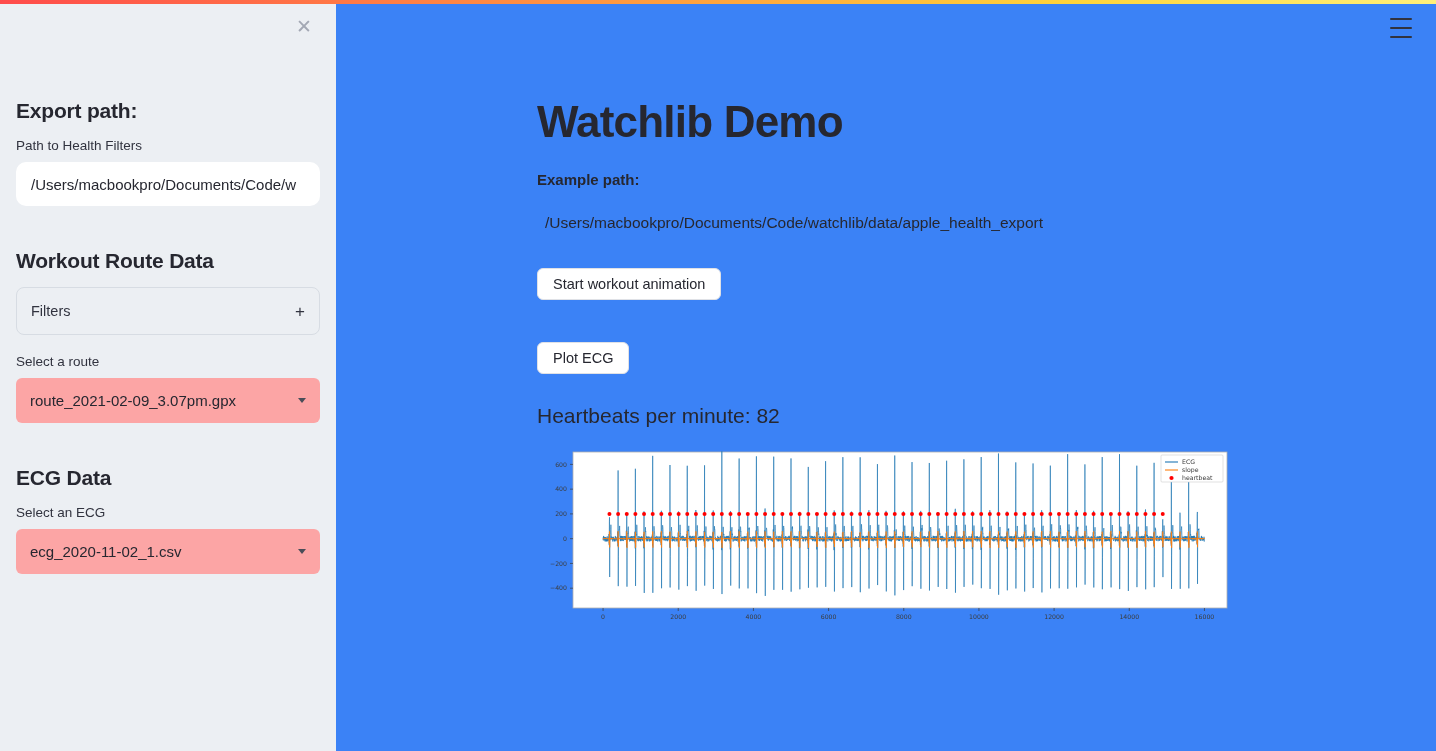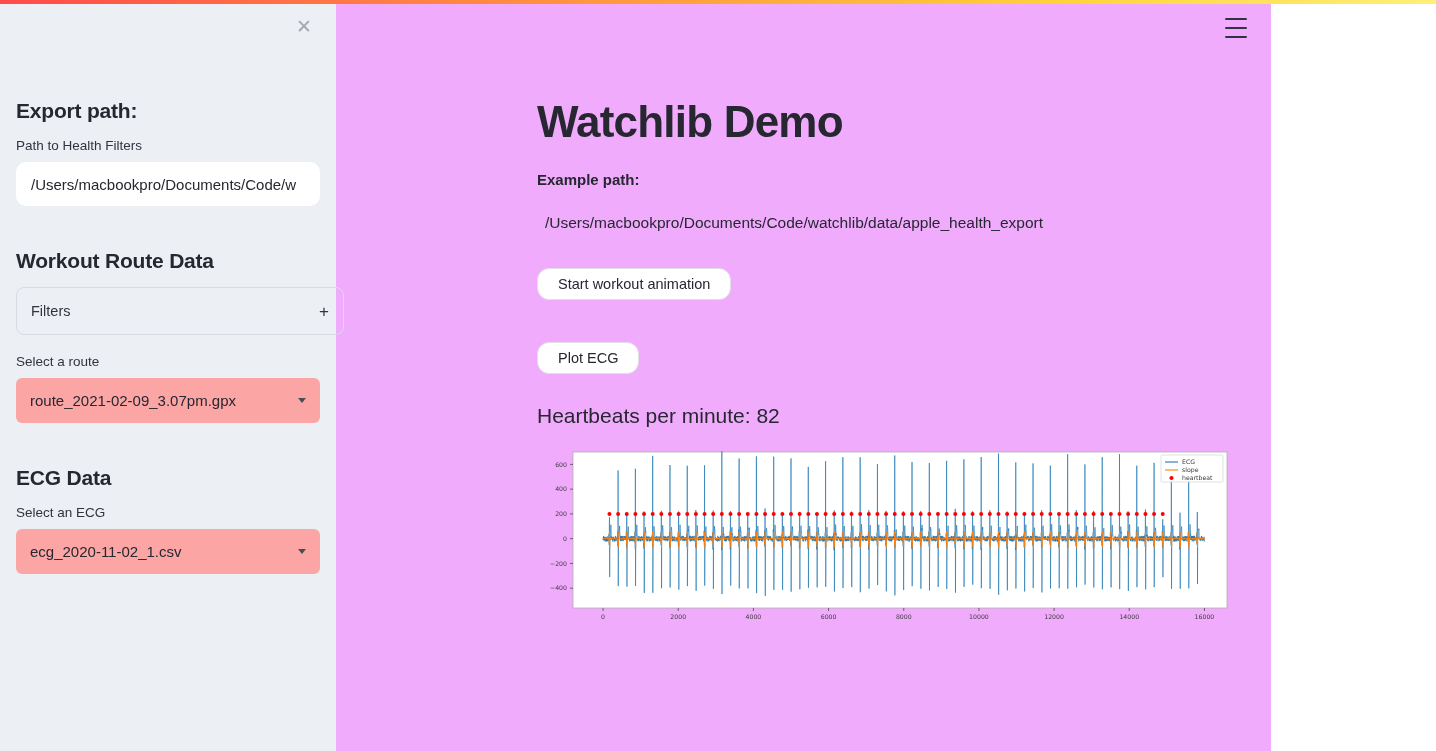--- a/index.html
+++ b/index.html
@@ -66,21 +66,21 @@
     border: 1px solid transparent;
     border-radius: 10px;
     padding: 4px 14px;
     font-size: 15px;
     color: #262730;
     font-family: "Liberation Sans", sans-serif;
     outline: none;
   }
 
   .expander {
-    width: 328px; height: 48px;
+    width: 304px; height: 48px;
     border: 1px solid #d7dce3;
     border-radius: 8px;
     display: flex; align-items: center; justify-content: space-between;
     padding: 0 14px;
     background: transparent;
     cursor: pointer;
   }
   .expander-label { font-size: 14.5px; color: #31333f; }
   .expander-plus  { font-size: 17px; color: #31333f; line-height: 1; }
 
@@ -96,22 +96,22 @@
   .caret {
     width: 0; height: 0;
     border-left: 4.5px solid transparent;
     border-right: 4.5px solid transparent;
     border-top: 5px solid #4a4d58;
   }
 
   
   .main {
     position: absolute; top: 0; left: 336px;
-    width: 935px; height: 751px;
-    background: #f0abfc;
+    width: 1100px; height: 751px;
+    background: #3b82f6;
     overflow: hidden;
   }
 
   .hamburger {
     position: absolute; top: 18px; right: 24px;
     width: 22px; height: 20px;
     display: flex; flex-direction: column; justify-content: space-between;
     cursor: pointer;
   }
   .hamburger span {
@@ -141,23 +141,23 @@
     font-size: 33px;
     font-weight: bold;
     letter-spacing: -0.5px;
     color: #262730;
     margin: 0 0 18px 0;
     line-height: 1.2;
   }
   .st-button {
     display: inline-flex; align-items: center; justify-content: center;
     height: 32px;
-    padding: 0 20px;
+    padding: 0 15px;
     border: 1px solid #dfe1e6;
-    border-radius: 12px;
+    border-radius: 6px;
     background: #ffffff;
     color: #262730;
     font-size: 14.5px;
     font-family: "Liberation Sans", sans-serif;
     cursor: pointer;
     white-space: nowrap;
   }
   .gap-lg { height: 42px; }
   .gap-md { height: 30px; }
   .status-line { font-size: 21px; color: #262730; margin: 0; }

